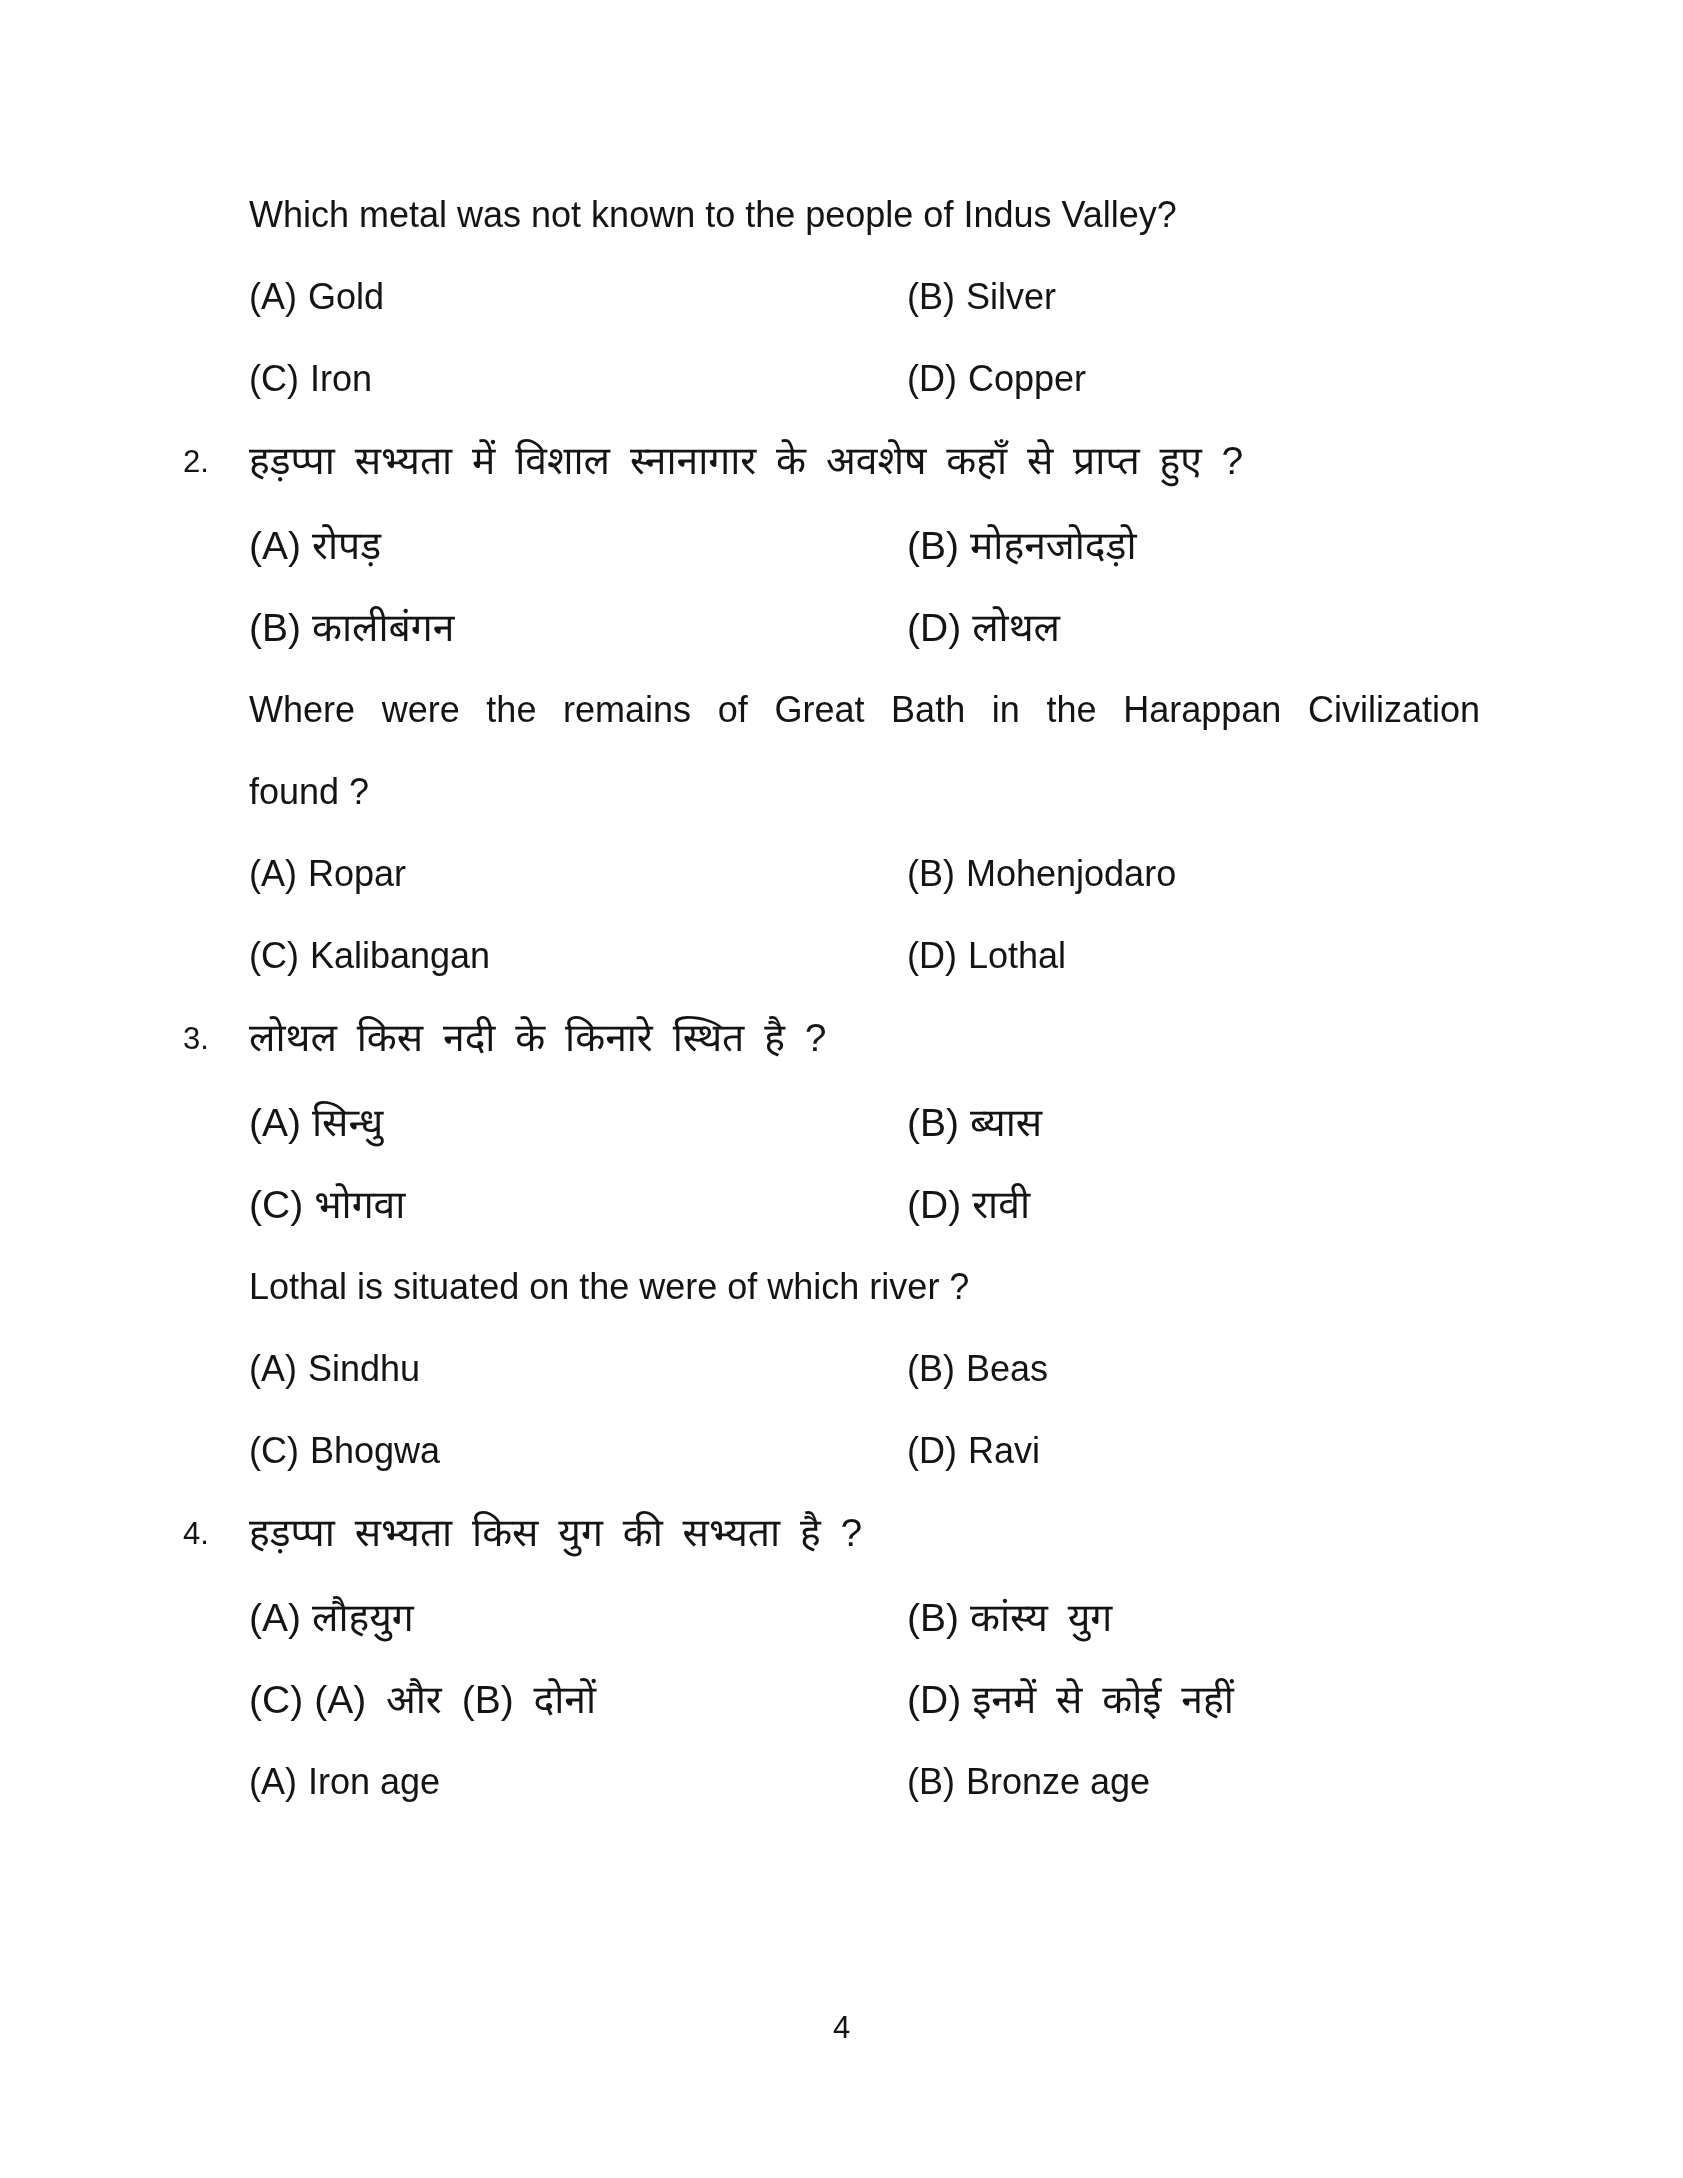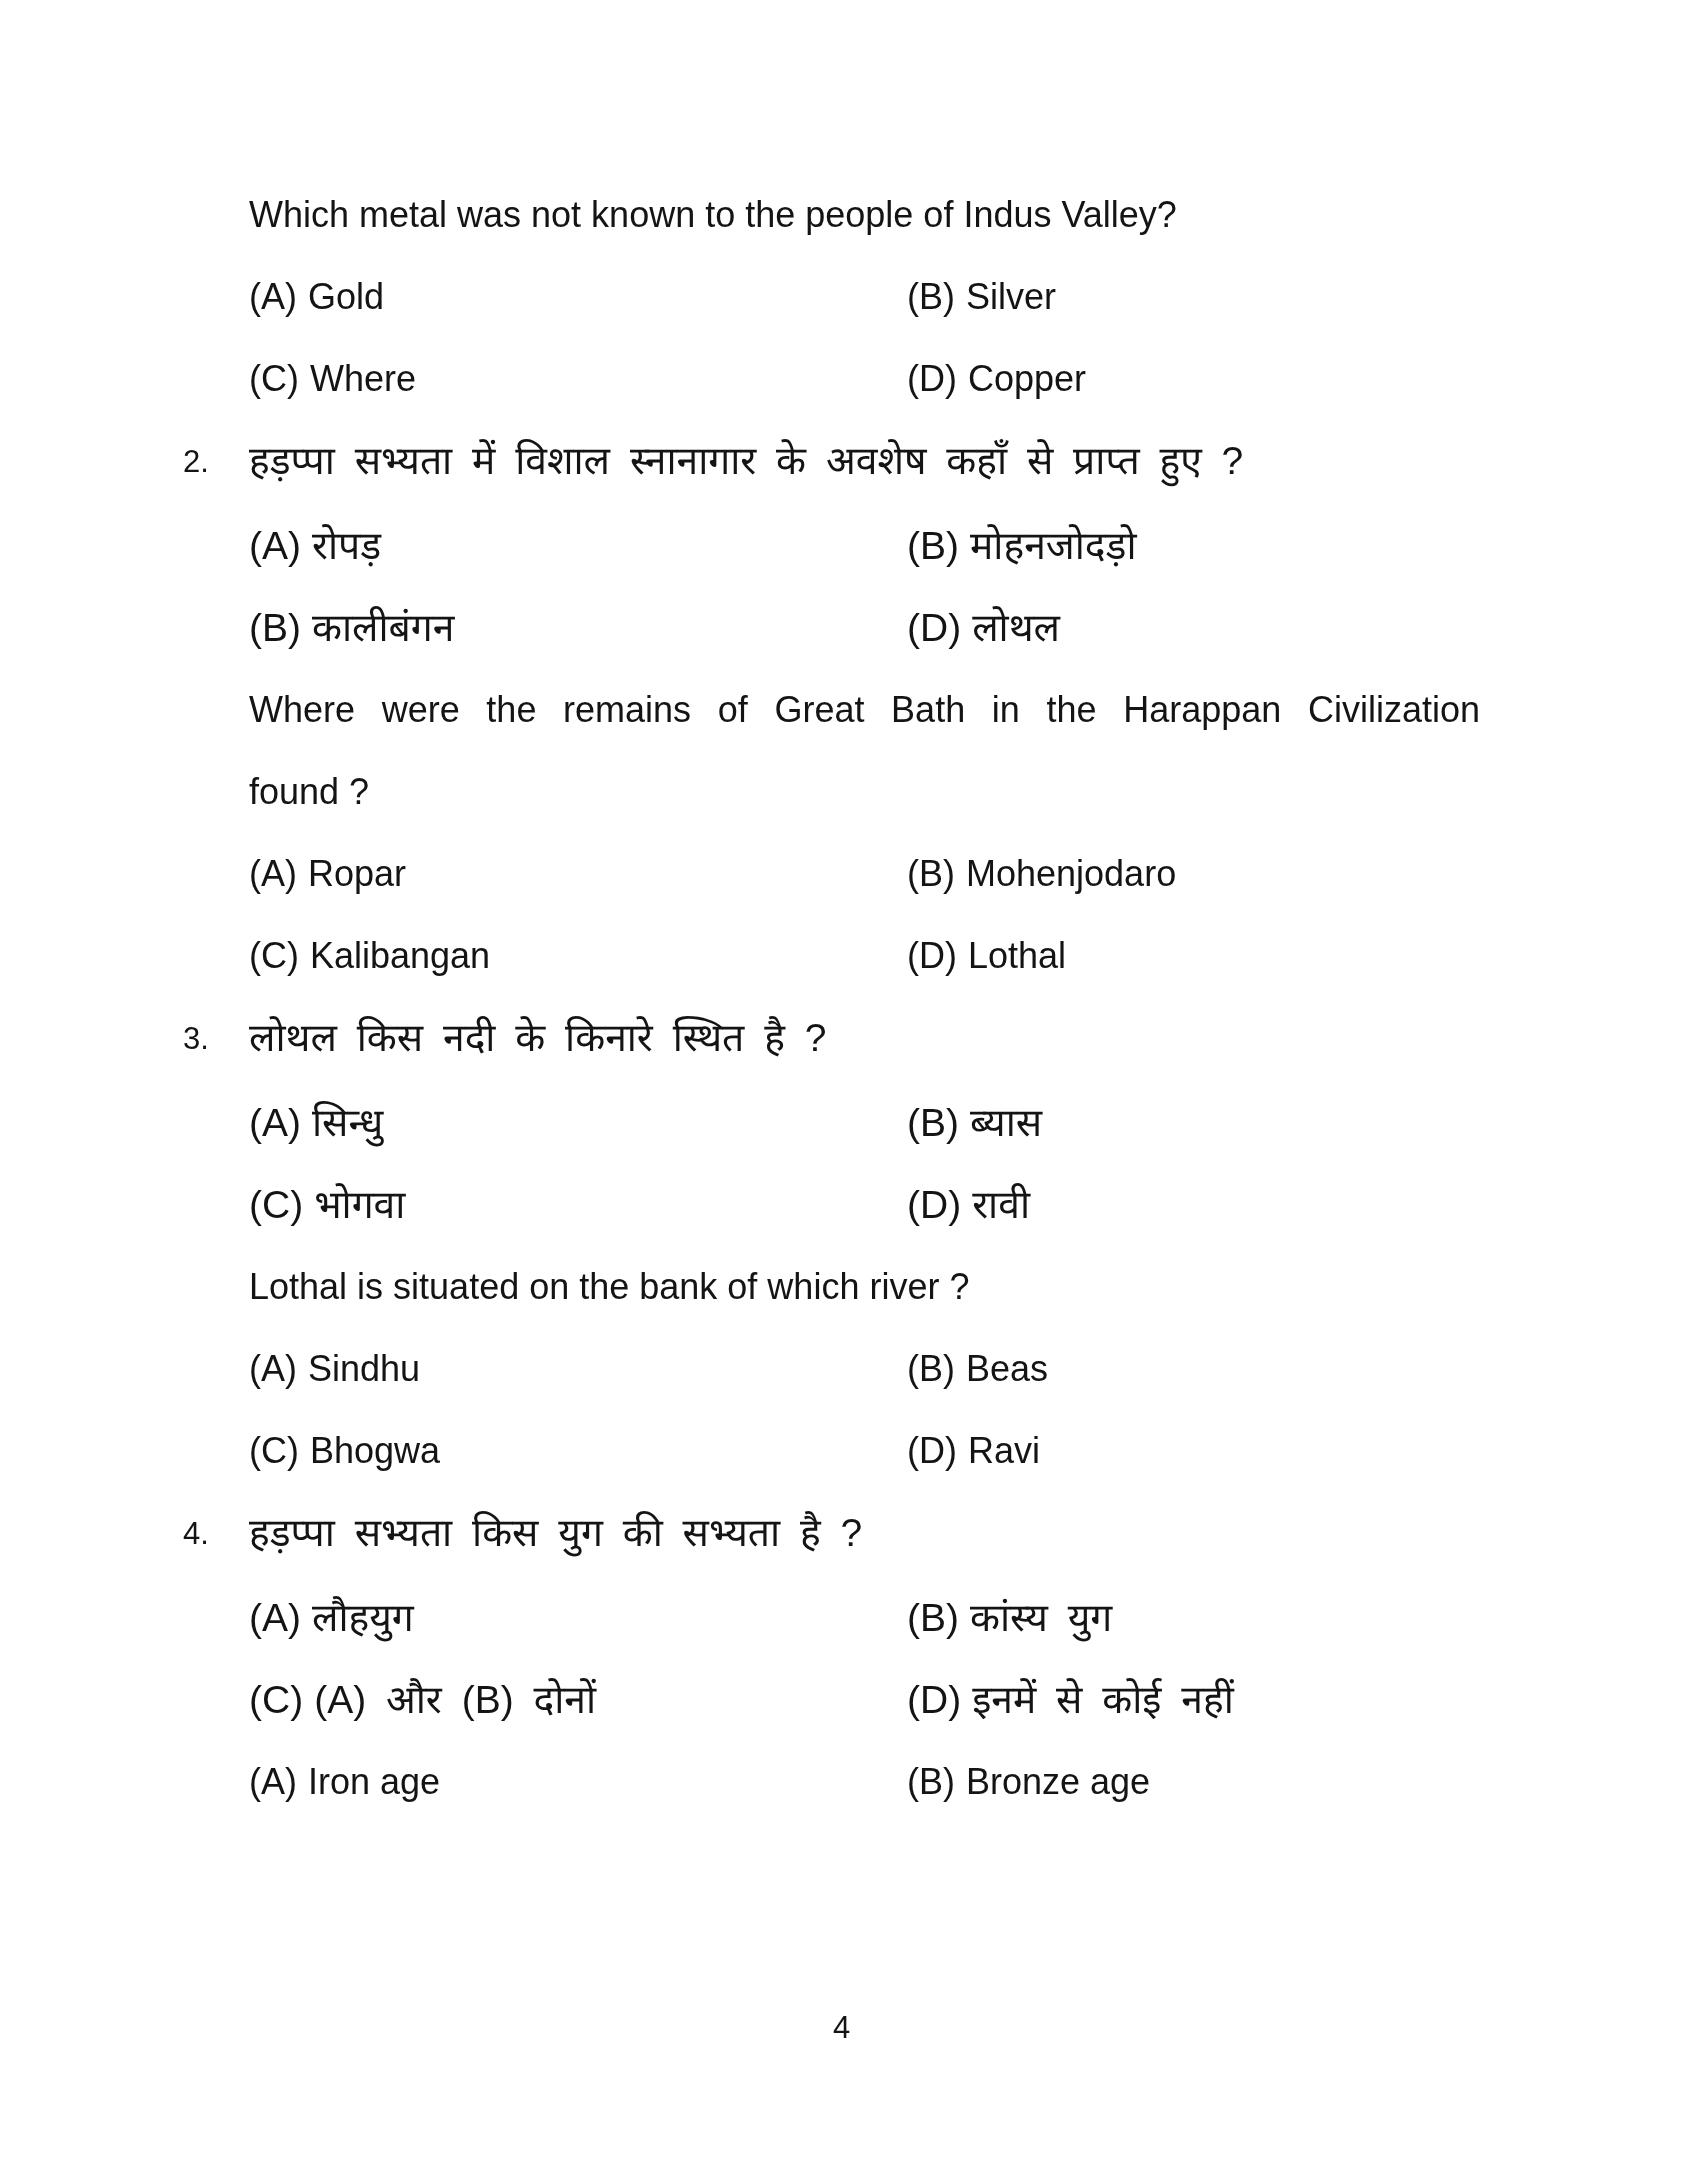--- a/index.html
+++ b/index.html
@@ -74,21 +74,21 @@
         <span class="opt-text">Gold</span>
       </div>
       <div class="opt-col2">
         <span class="opt-label">(B)</span>
         <span class="opt-text">Silver</span>
       </div>
     </div>
     <div class="row opt-row">
       <div class="opt-col1">
         <span class="opt-label">(C)</span>
-        <span class="opt-text">Where</span>
+        <span class="opt-text">Iron</span>
       </div>
       <div class="opt-col2">
         <span class="opt-label">(D)</span>
         <span class="opt-text">Copper</span>
       </div>
     </div>
 
     <div class="row qstart">
       <span class="qnum">2.</span>
       <span class="qtext hindi">हड़प्पा सभ्यता में विशाल स्नानागार के अवशेष कहाँ से प्राप्त हुए ?</span>
@@ -158,21 +158,21 @@
       <div class="opt-col1">
         <span class="opt-label">(C)</span>
         <span class="opt-text">भोगवा</span>
       </div>
       <div class="opt-col2">
         <span class="opt-label">(D)</span>
         <span class="opt-text">रावी</span>
       </div>
     </div>
     <div class="row indent gap-top">
-      <span class="qtext">Lothal is situated on the bank of which river ?</span>
+      <span class="qtext">Lothal is situated on the were of which river ?</span>
     </div>
     <div class="row opt-row">
       <div class="opt-col1">
         <span class="opt-label">(A)</span>
         <span class="opt-text">Sindhu</span>
       </div>
       <div class="opt-col2">
         <span class="opt-label">(B)</span>
         <span class="opt-text">Beas</span>
       </div>

